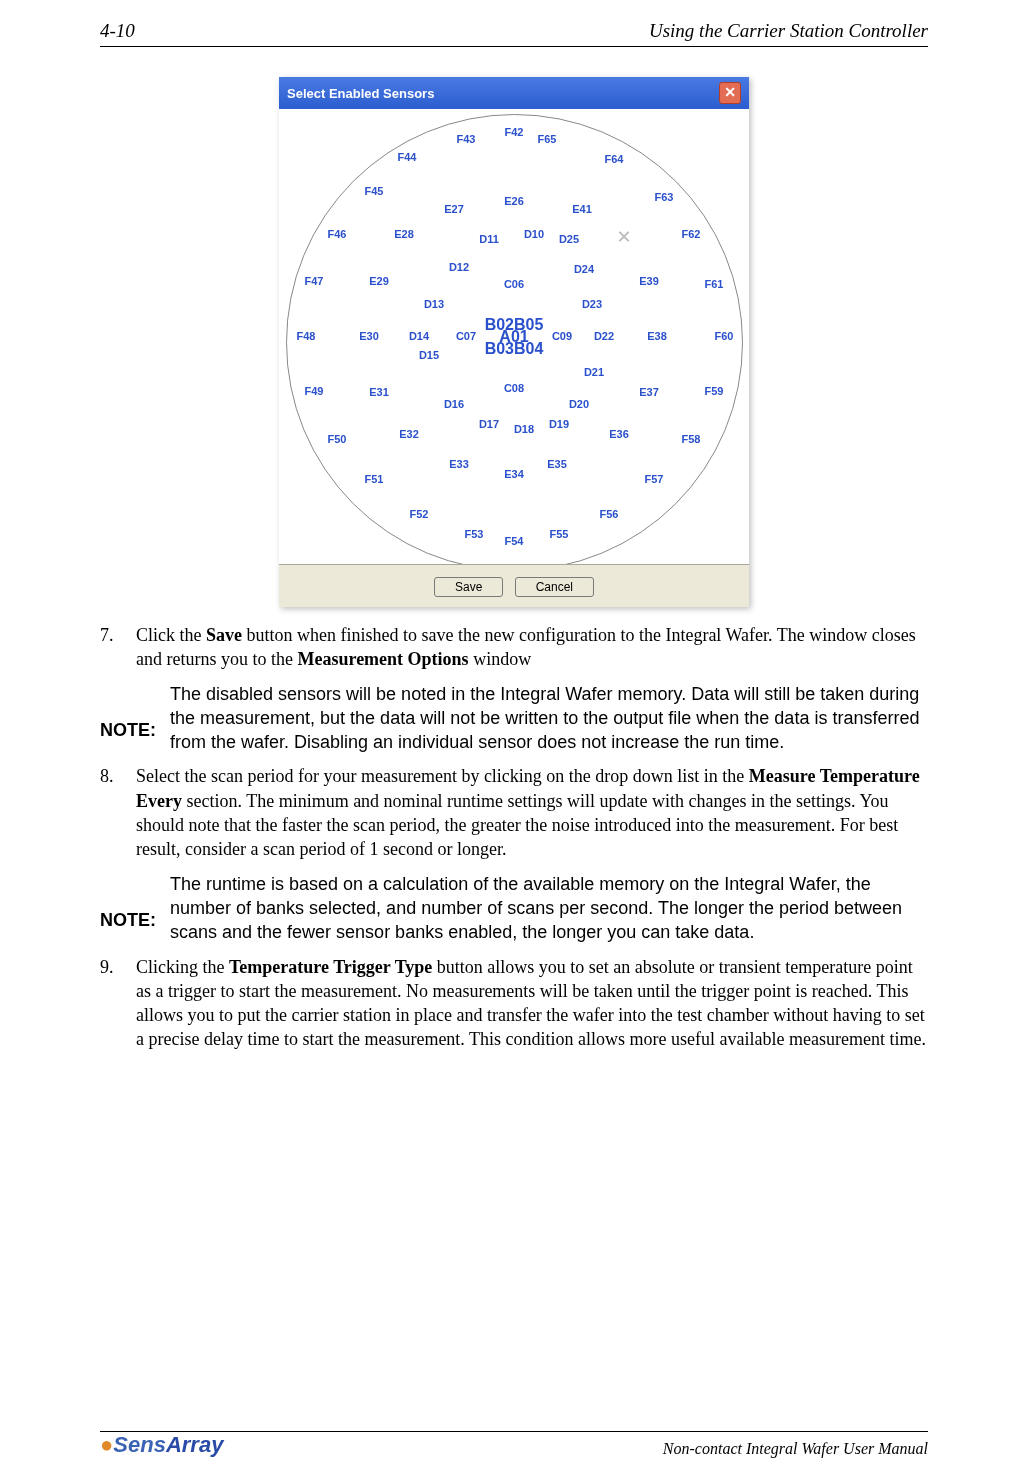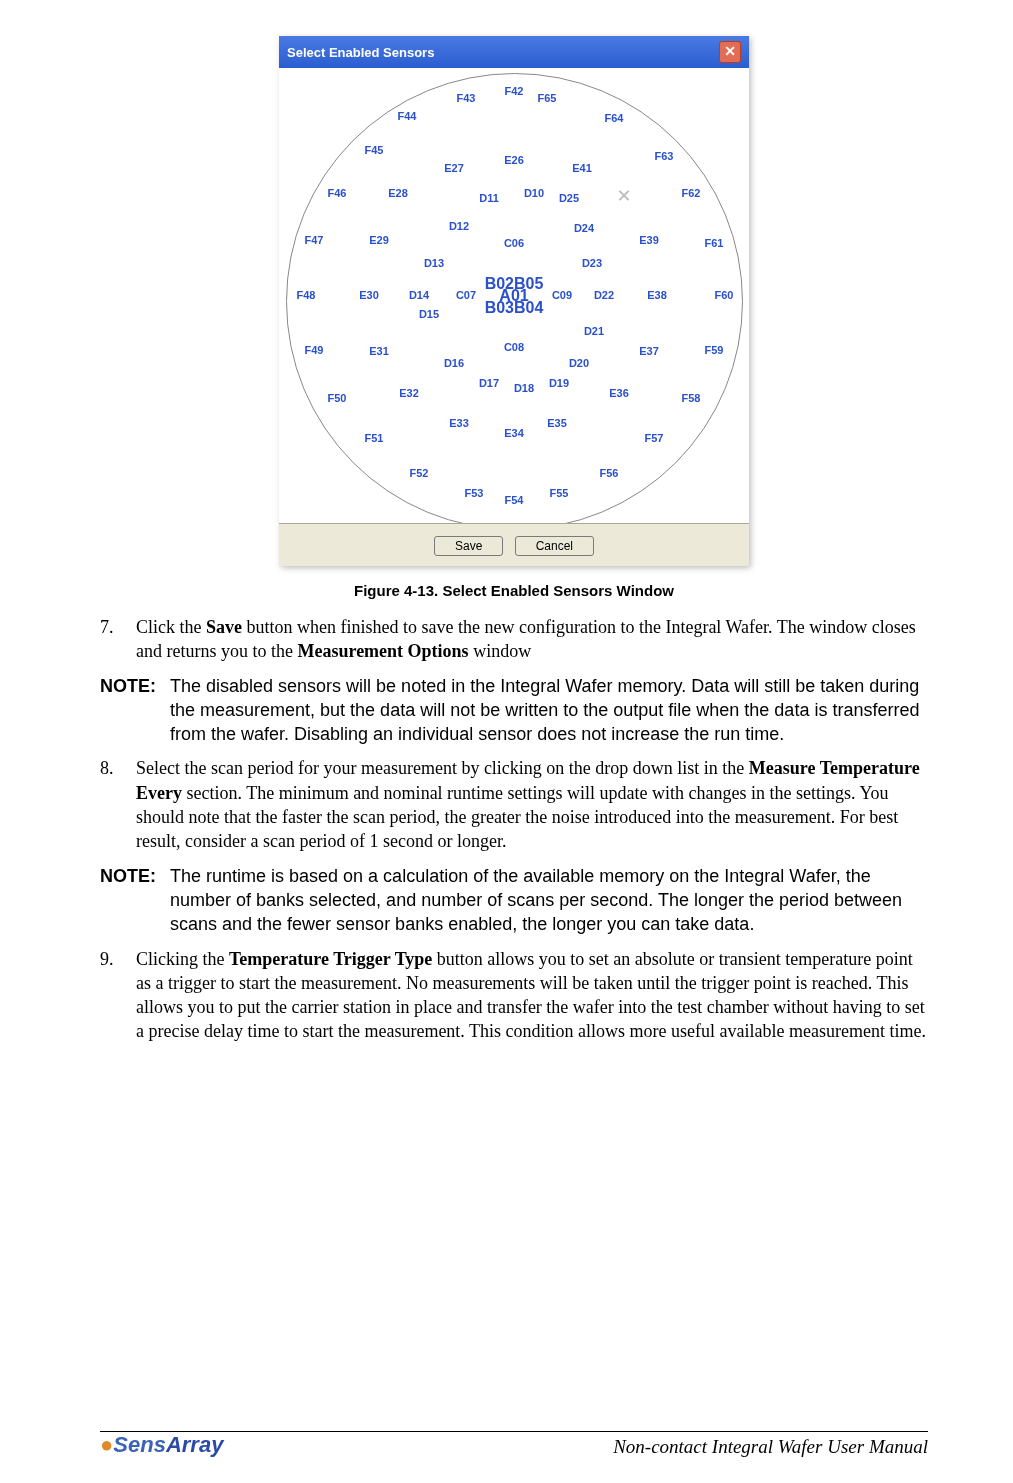--- a/index.html
+++ b/index.html
@@ -119,47 +119,51 @@
   }
   .numitem .num { width: 36px; flex-shrink:0; }
   .numitem .txt { flex: 1; }
   .noteitem {
     display: flex;
     margin: 10px 0;
     font-family: Arial, sans-serif;
     font-size: 17px;
     line-height: 1.3;
   }
-  .noteitem .lbl { font-weight: bold; width: 70px; flex-shrink:0; }
+  .noteitem .lbl { font-weight: bold; width: 70px; flex-shrink:0;margin-top:36px; }
   .noteitem .txt { flex:1; }
   .bold { font-weight: bold; }
   .footer {
     position: absolute;
     bottom: 25px;
     left: 100px; right: 85px;
     border-top: 1px solid #000;
     display: flex;
     justify-content: space-between;
     align-items: flex-end;
   }
   .logo {
     font-family: Arial, sans-serif;
     font-weight: bold;
     font-size: 22px;
     color: #3a62b5;
     font-style: italic;
   }
   .logo .dot { color:#e08a2a; }
-  .foot-r { font-style: italic; font-size: 19px; }
+  .foot-r { font-style: italic; font-size: 16px; }
 </style>
 </head>
 <body>
 
 <div class="page">
 
+  <div class="header">
+    <span>4-10</span>
+    <span>Using the Carrier Station Controller</span>
+  </div>
 
   <div class="dialog">
     <div class="titlebar">
       <span>Select Enabled Sensors</span>
       <span class="closebox">✕</span>
     </div>
 
     <div class="canvas">
       <div class="wafer"></div>
 
@@ -184,21 +188,21 @@
       <span class="sensor" style="left:280px;top:315px">D19</span>
       <span class="sensor" style="left:300px;top:295px">D20</span>
       <span class="sensor" style="left:315px;top:263px">D21</span>
       <span class="sensor" style="left:325px;top:227px">D22</span>
       <span class="sensor" style="left:313px;top:195px">D23</span>
       <span class="sensor" style="left:305px;top:160px">D24</span>
       <span class="sensor" style="left:290px;top:130px">D25</span>
 
       <span class="sensor" style="left:235px;top:92px">E26</span>
       <span class="sensor" style="left:175px;top:100px">E27</span>
-      <span class="sensor" style="left:119px;top:125px">E28</span>
+      <span class="sensor" style="left:125px;top:125px">E28</span>
       <span class="sensor" style="left:100px;top:172px">E29</span>
       <span class="sensor" style="left:90px; top:227px">E30</span>
       <span class="sensor" style="left:100px;top:283px">E31</span>
       <span class="sensor" style="left:130px;top:325px">E32</span>
       <span class="sensor" style="left:180px;top:355px">E33</span>
       <span class="sensor" style="left:235px;top:365px">E34</span>
       <span class="sensor" style="left:278px;top:355px">E35</span>
       <span class="sensor" style="left:340px;top:325px">E36</span>
       <span class="sensor" style="left:370px;top:283px">E37</span>
       <span class="sensor" style="left:378px;top:227px">E38</span>
@@ -233,21 +237,20 @@
     </div>
 
     <div class="hint">
       <div class="btnrow">
         <button class="winbtn">Save</button>
         <button class="winbtn">Cancel</button>
       </div>
     </div>
   </div>
 
-  <div class="caption">Figure 4-13. Select Enabled Sensors Window</div>
 
   <div class="body-text">
     <div class="numitem">
       <div class="num">7.</div>
       <div class="txt">
         <span>Click the </span><span class="bold">Save</span><span> button when finished to save the new configuration to the Integral Wafer. The window closes and returns you to the </span><span class="bold">Measurement Options</span><span> window</span>
       </div>
     </div>
 
     <div class="noteitem">

